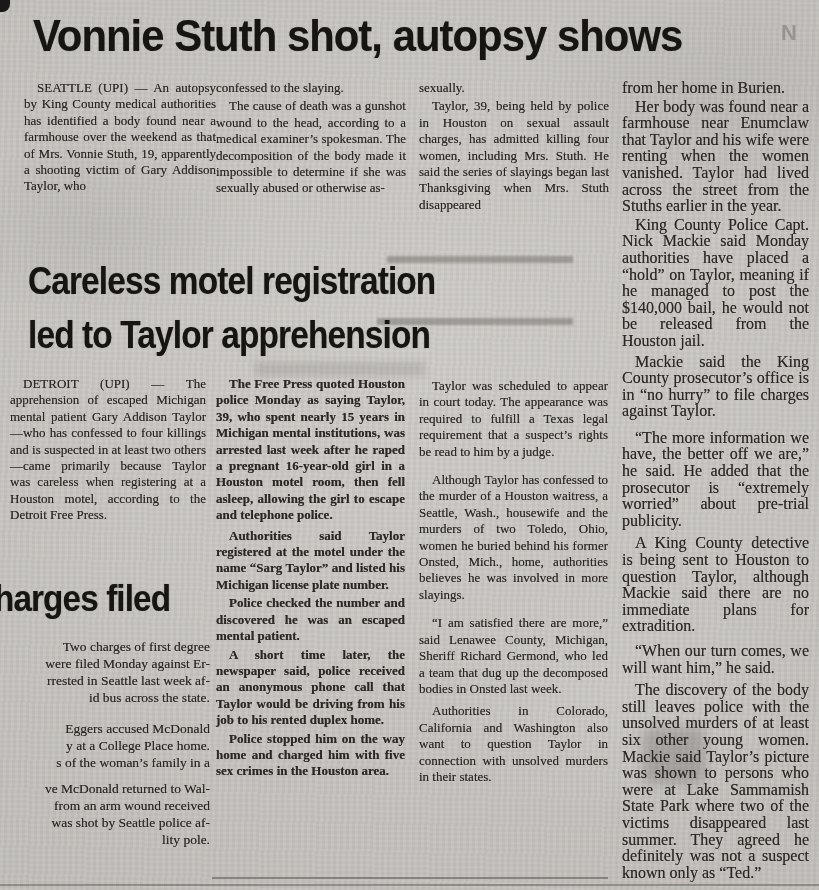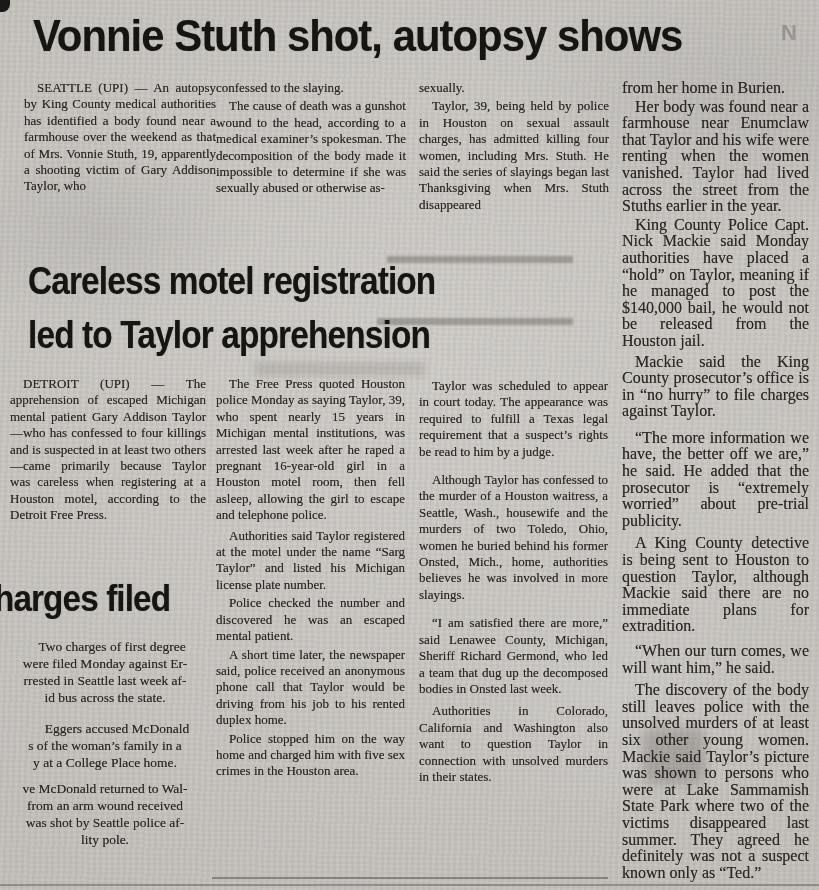--- a/index.html
+++ b/index.html
@@ -38,25 +38,25 @@
   .gap4{margin-top:4px !important;}
   .gap6{margin-top:6px !important;}
   .gap8{margin-top:8px !important;}
   .gap10{margin-top:10px !important;}
   .gap12{margin-top:12px !important;}
   .s1c1{left:24px;top:80px;width:192px;}
   .s1c2{left:216px;top:80px;width:190px;}
   .s1c3{left:419px;top:80px;width:190px;}
   .s1c4{left:622px;top:80px;width:187px;font-size:16px;line-height:16.6px;}
   .s2c1{left:10px;top:376px;width:196px;}
-  .s2c2{left:216px;top:376px;width:189px;}
+  .s2c2{left:216px;top:376px;width:189px;font-weight:bold;}
   .s2c3{left:419px;top:378px;width:189px;}
   .frag-col{
     position:absolute;left:0;top:638px;width:210px;
-    font-size:13.5px;line-height:17px;text-align:center;
+    font-size:13.5px;line-height:17px;text-align:right;
     text-shadow:0 0 .6px rgba(43,39,35,.55);
   }
   .fgroup{margin:0;}
   .fgroup.g2{margin-top:14px;}
   .fgroup.g3{margin-top:9px;}
   .fline{white-space:nowrap;}
   .fline.ind1{padding-left:14px;}
   .fline.ind2{padding-left:24px;}
   .rule{position:absolute;background:#56524c;opacity:.55;}
   .rule-mid{left:212px;top:877px;width:396px;height:2px;}
@@ -134,22 +134,22 @@
 
   <div class="frag-col">
     <div class="fgroup">
       <div class="fline ind1">Two charges of first degree</div>
       <div class="fline">were filed Monday against Er-</div>
       <div class="fline">rrested in Seattle last week af-</div>
       <div class="fline">id bus across the state.</div>
     </div>
     <div class="fgroup g2">
       <div class="fline ind2">Eggers accused McDonald</div>
+      <div class="fline">y at a College Place home.</div>
       <div class="fline">s of the woman’s family in a</div>
-      <div class="fline">y at a College Place home.</div>
     </div>
     <div class="fgroup g3">
       <div class="fline">ve McDonald returned to Wal-</div>
       <div class="fline">from an arm wound received</div>
       <div class="fline">was shot by Seattle police af-</div>
       <div class="fline">lity pole.</div>
     </div>
   </div>
 
   <div class="rule rule-mid"></div>

